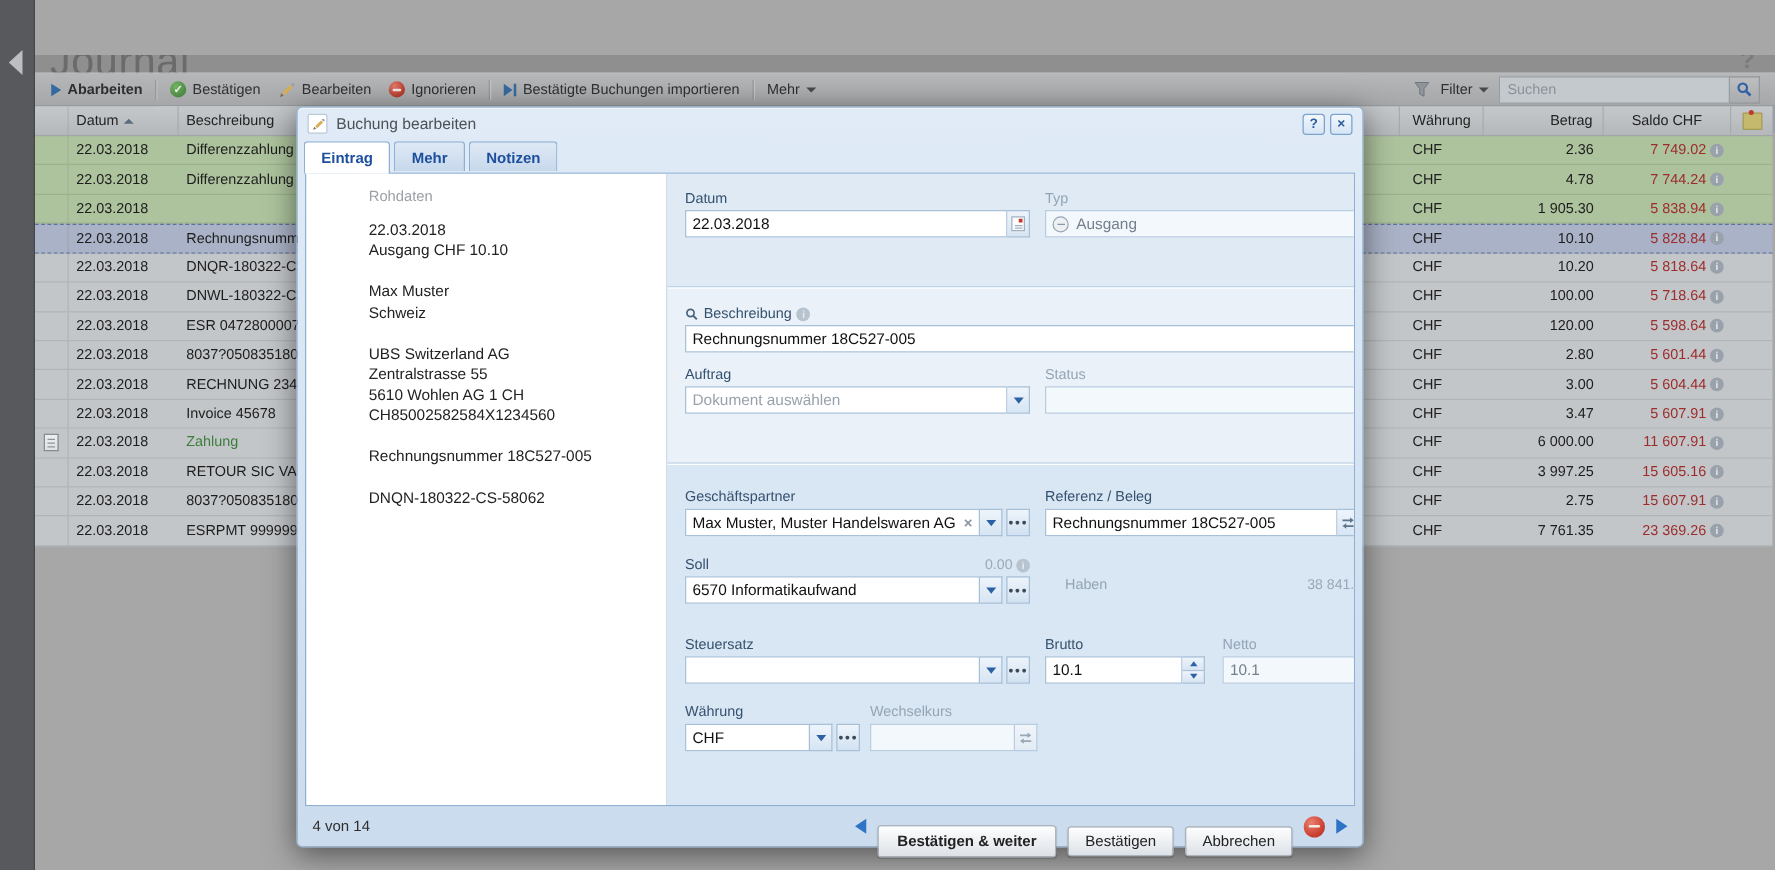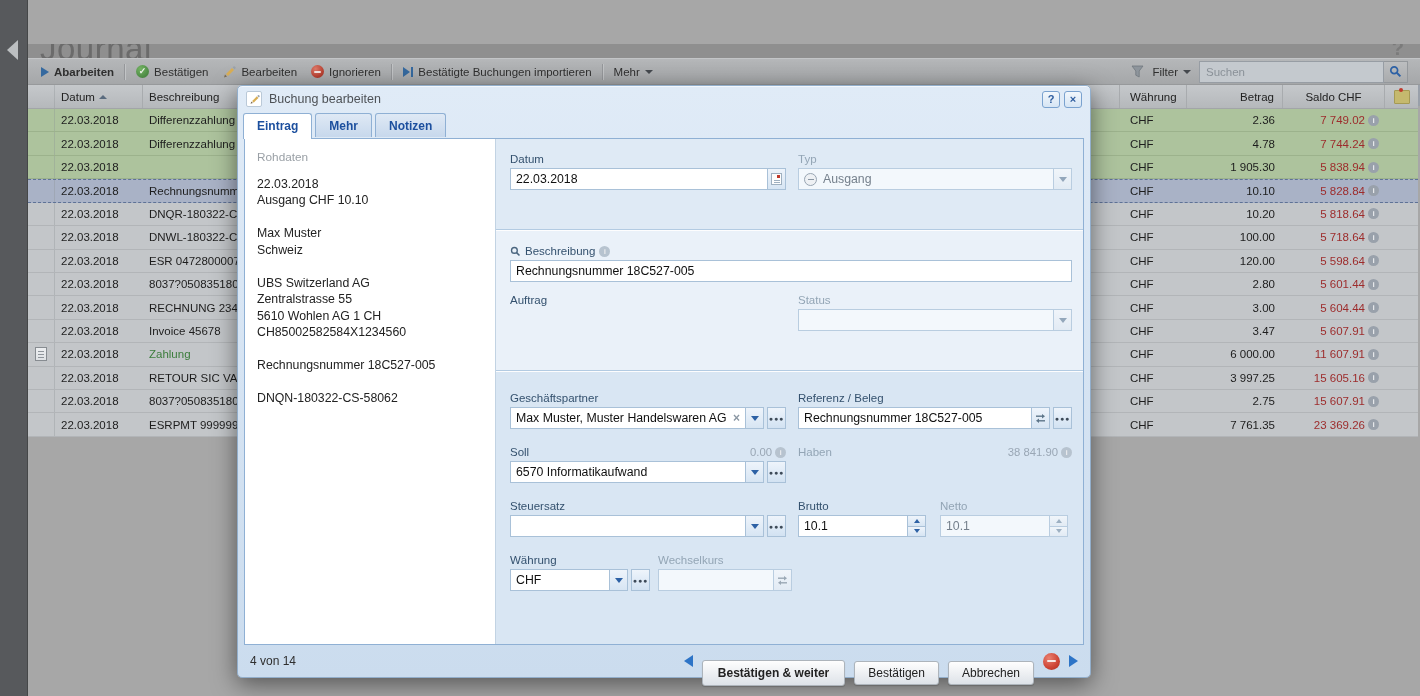--- a/index.html
+++ b/index.html
@@ -91,21 +91,21 @@
   .win-tabstrip { height:26px; display:flex; align-items:center; gap:3px; padding-left:5px; position:relative; z-index:2; }
   .wtab { height:24px; padding:0 13px; display:flex; align-items:center; font-size:12px; font-weight:bold; color:#1c4f9e;
     border:1px solid #8fb0d4; border-bottom:none; border-radius:3px 3px 0 0;
     background:linear-gradient(#dfe9f5,#c7d8ec); }
   .wtab.active { height:26px; background:#fff; margin-bottom:-1px; }
   .win-body { position:absolute; left:6px; right:6px; top:52px; bottom:32px; background:#fff;
     border:1px solid #8fb0d4; display:flex; overflow:hidden; z-index:1; }
 
   
   .raw-panel { width:251px; min-width:251px; background:#fff; border-right:1px solid #c2d3e3; padding:10px 12px;
-    font-size:12.3px; color:#222; line-height:16.5px; overflow:hidden; }
+    font-size:12.3px; color:#222; line-height:16.5px; overflow:hidden;margin-left:38px; }
   .raw-label { color:#9aa0a6; margin-bottom:10px; font-size:11.8px; }
   .raw-line { min-height:16.5px; white-space:nowrap; }
   .raw-line:empty::before { content:"\00a0"; }
 
   
   .form-panel { flex:1; display:flex; flex-direction:column; background:#d9e6f3; }
   .sec { padding:14px 14px 0 14px; }
   .sec-a { height:91px; background:#dfeaf5; border-bottom:1px solid #b3cbe2; }
   .sec-b { height:141px; background:#eaf1f9; border-top:1px solid #fdfdfe; border-bottom:1px solid #b3cbe2; }
   .sec-c { flex:1; background:#d9e6f3; border-top:1px solid #fdfdfe; padding-top:20px; }
@@ -542,20 +542,26 @@
               <span class="info-ico">i</span>
             </div>
             <div class="tf">
               <input class="box" value="Rechnungsnummer 18C527-005" style="">
             </div>
           </div>
         </div>
         <div class="frow">
           <div class="fcol">
             <div class="flabel">Auftrag</div>
+            <div class="tf">
+              <input class="box" value="" placeholder="Dokument auswählen" style="">
+              <div class="trigger">
+                  <span class="caret"></span>
+                </div>
+            </div>
           </div>
           <div class="fcol rcol dis-f">
             <div class="flabel dis">Status</div>
             <div class="tf">
               <div class="box"></div>
               <div class="trigger">
                   <span class="caret"></span>
                 </div>
             </div>
           </div>
@@ -608,21 +614,21 @@
             <div class="tf">
               <div class="box">6570 Informatikaufwand</div>
               <div class="trigger">
                   <span class="caret"></span>
                 </div>
               <div class="morebtn">●●●</div>
             </div>
           </div>
           <div class="fcol rcol dis-f">
             <div class="lblrow">
-              <span class="flabel dis" style="margin:0;text-align:center;">Haben</span>
+              <span class="flabel dis" style="margin:16px;text-align:center;">Haben</span>
               <span class="amt-hint">
                 <span>38 841.90</span>
                 <span class="info-ico">i</span>
               </span>
             </div>
           </div>
         </div>
 
         <div class="frow">
           <div class="fcol">

